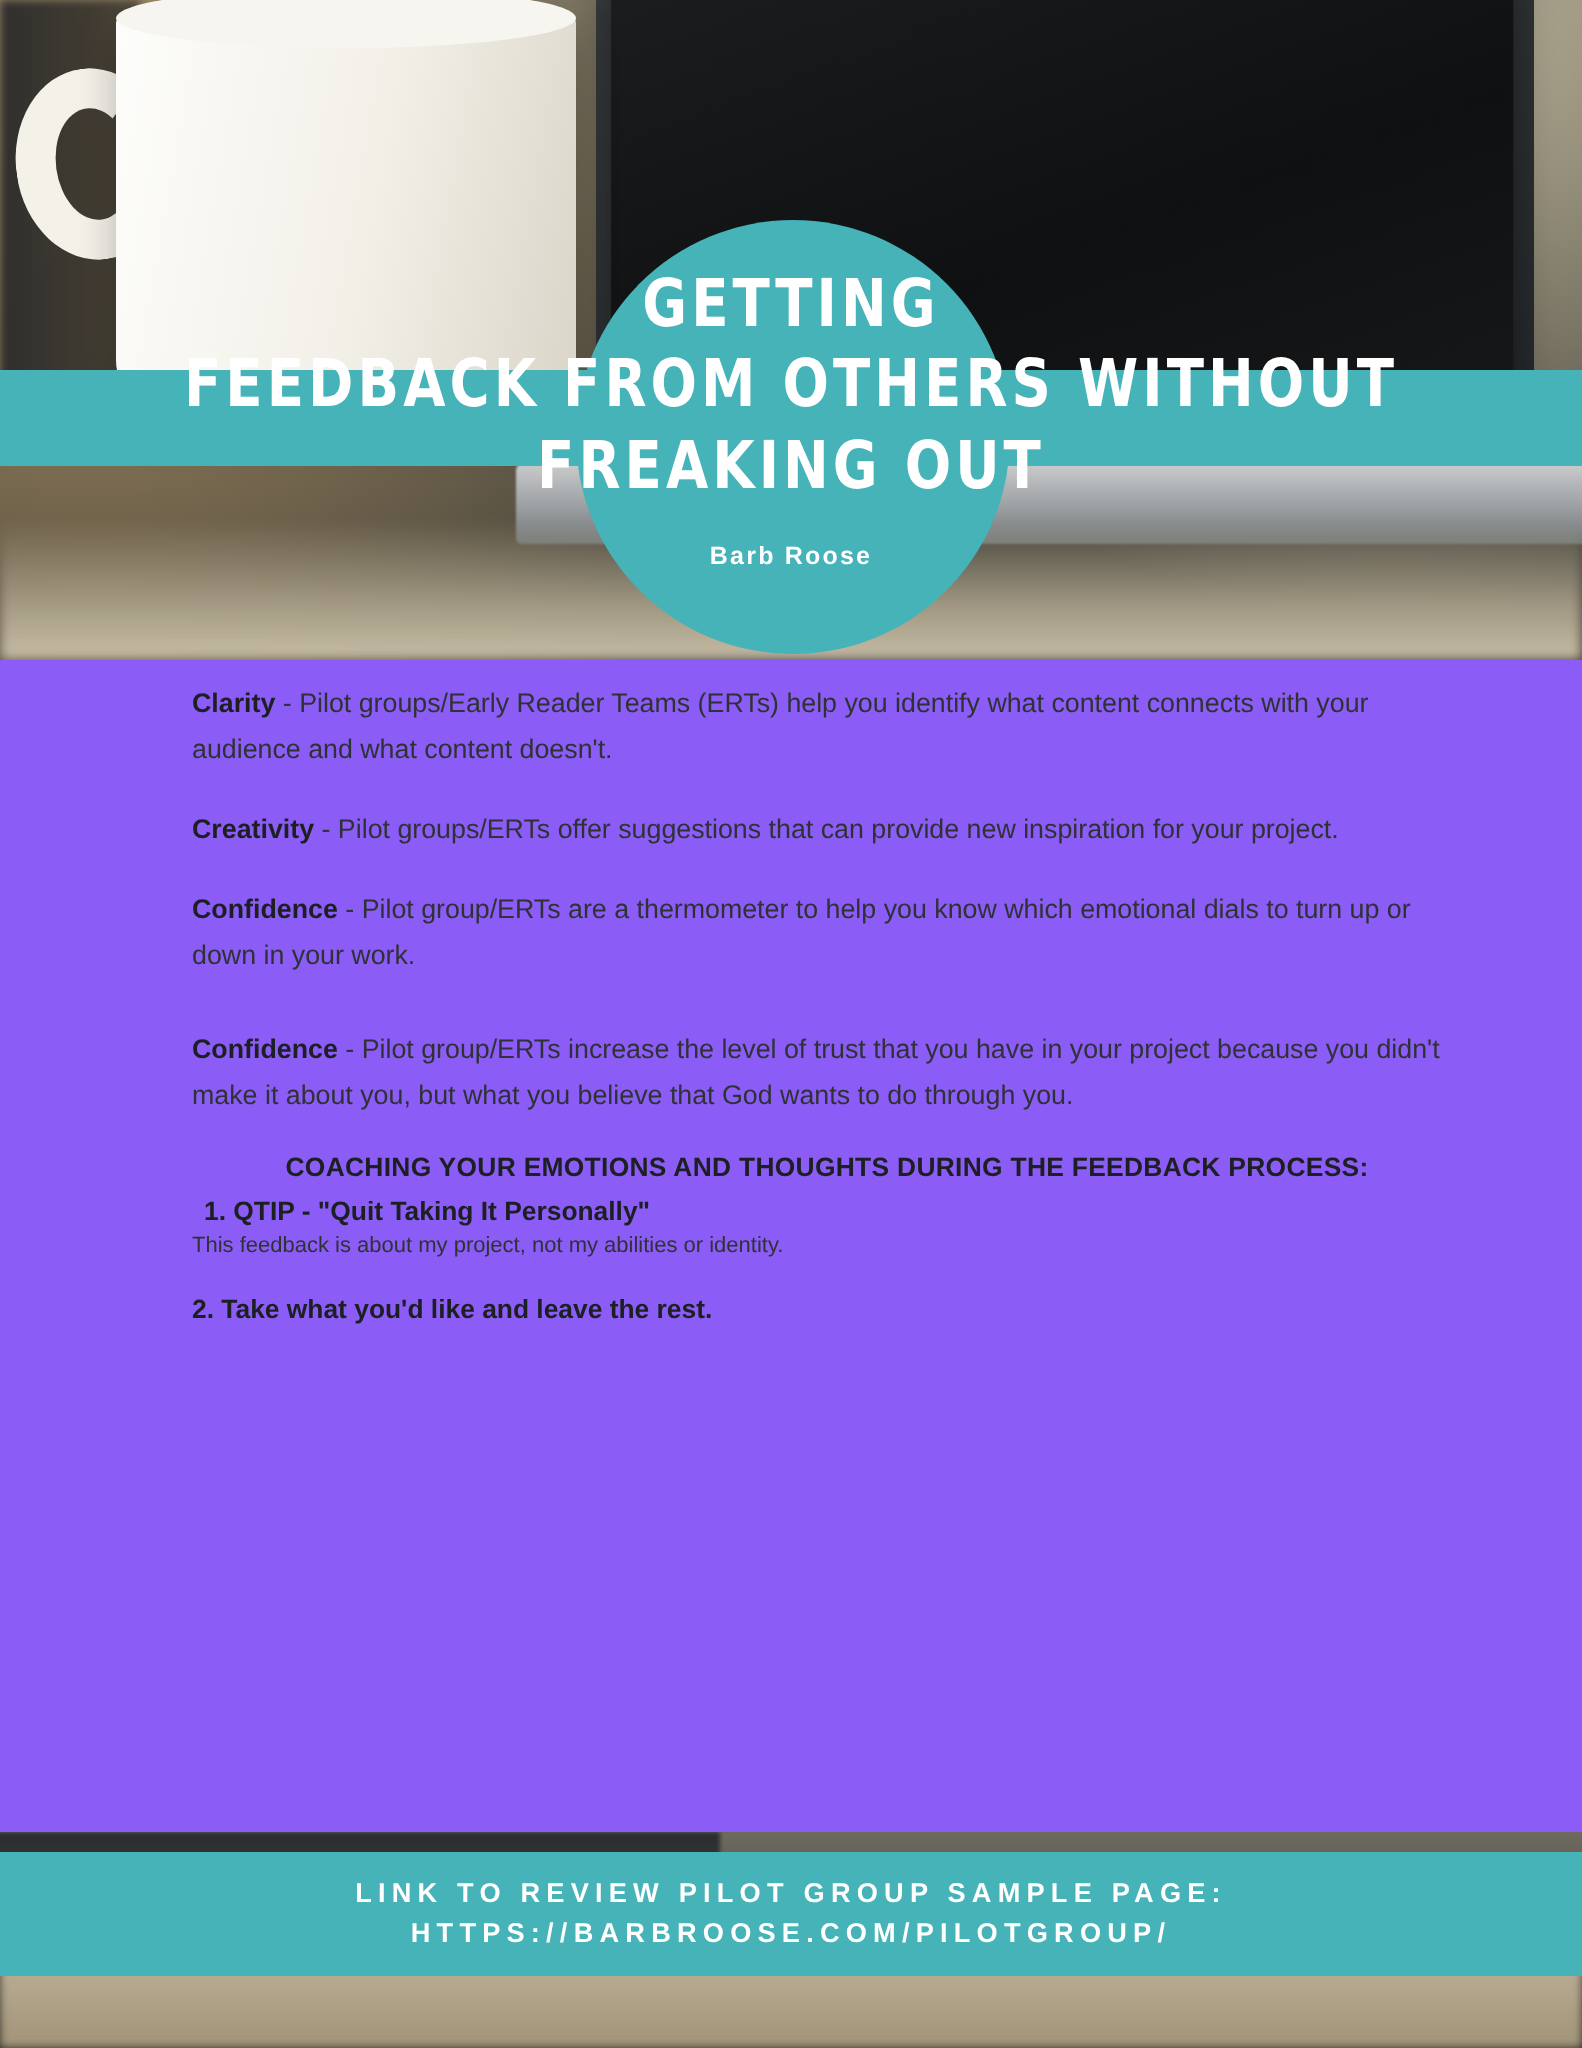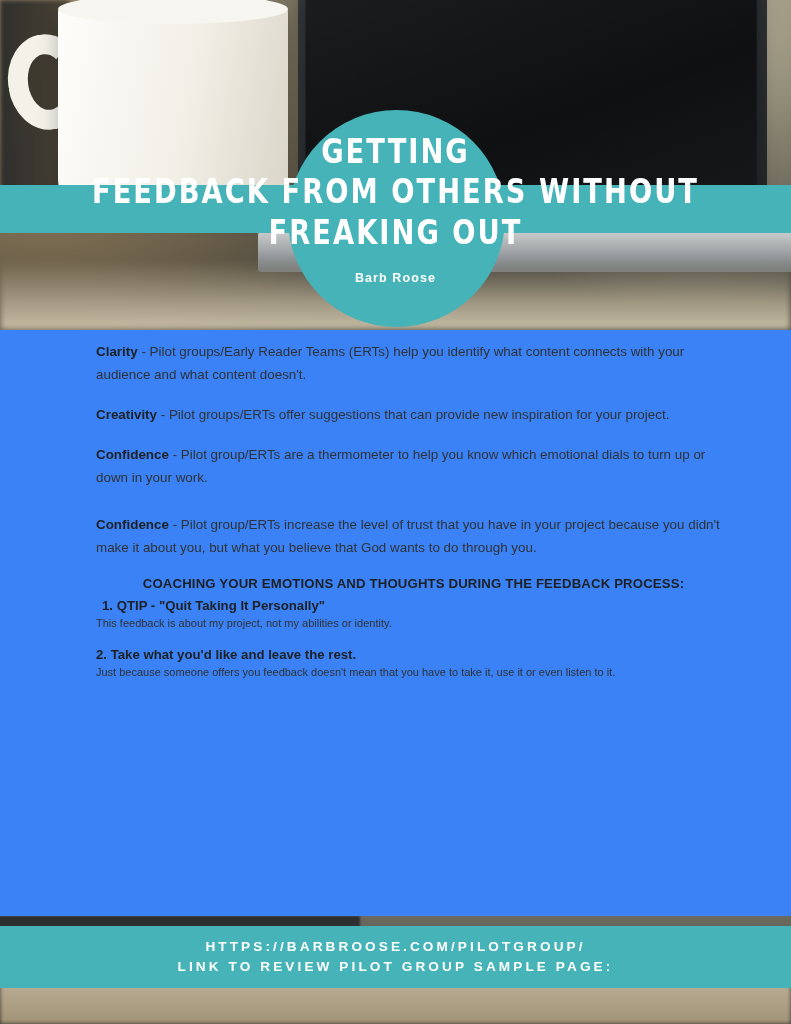--- a/index.html
+++ b/index.html
@@ -7,21 +7,21 @@
     width: 791px;
     height: 1024px;
     background: #ffffff;
     font-family: "Liberation Sans", sans-serif;
   }
   .page {
     position: relative;
     width: 791px;
     height: 1024px;
     overflow: hidden;
-    background: #3b82f6;
+    background: #8b5cf6;
   }
 
   
   .hero {
     position: absolute;
     top: 0; left: 0;
     width: 791px;
     height: 330px;
     overflow: hidden;
     background: #3a3c3a;
@@ -271,26 +271,25 @@
     <p class="para" style="margin-top:24px">
       <b>Confidence</b><span> - Pilot group/ERTs increase the level of trust that you have in your project because you didn't make it about you, but what you believe that God wants to do through you.</span>
     </p>
 
     <div class="section-head">COACHING YOUR EMOTIONS AND THOUGHTS  DURING THE FEEDBACK PROCESS:</div>
 
     <div class="num-head indent"> 1. QTIP - "Quit Taking It Personally"</div>
     <p class="sub-para">This feedback is about my project, not my abilities or identity.</p>
 
     <div class="num-head">2. Take what you'd like and leave the rest.</div>
-    <p class="sub-para">Just because someone offers you feedback doesn't mean that you have to take it, use it or even listen to it.</p>
 
   </div>
 
   <div class="footer-photo">
     <div class="fp-laptop"></div>
     <div class="fp-desk"></div>
   </div>
   <div class="footer-band">
+    <div class="footer-line">LINK TO REVIEW PILOT GROUP SAMPLE PAGE:</div>
     <div class="footer-line">HTTPS://BARBROOSE.COM/PILOTGROUP/</div>
-    <div class="footer-line">LINK TO REVIEW PILOT GROUP SAMPLE PAGE:</div>
   </div>
 
 </div>
 
 </body></html>

